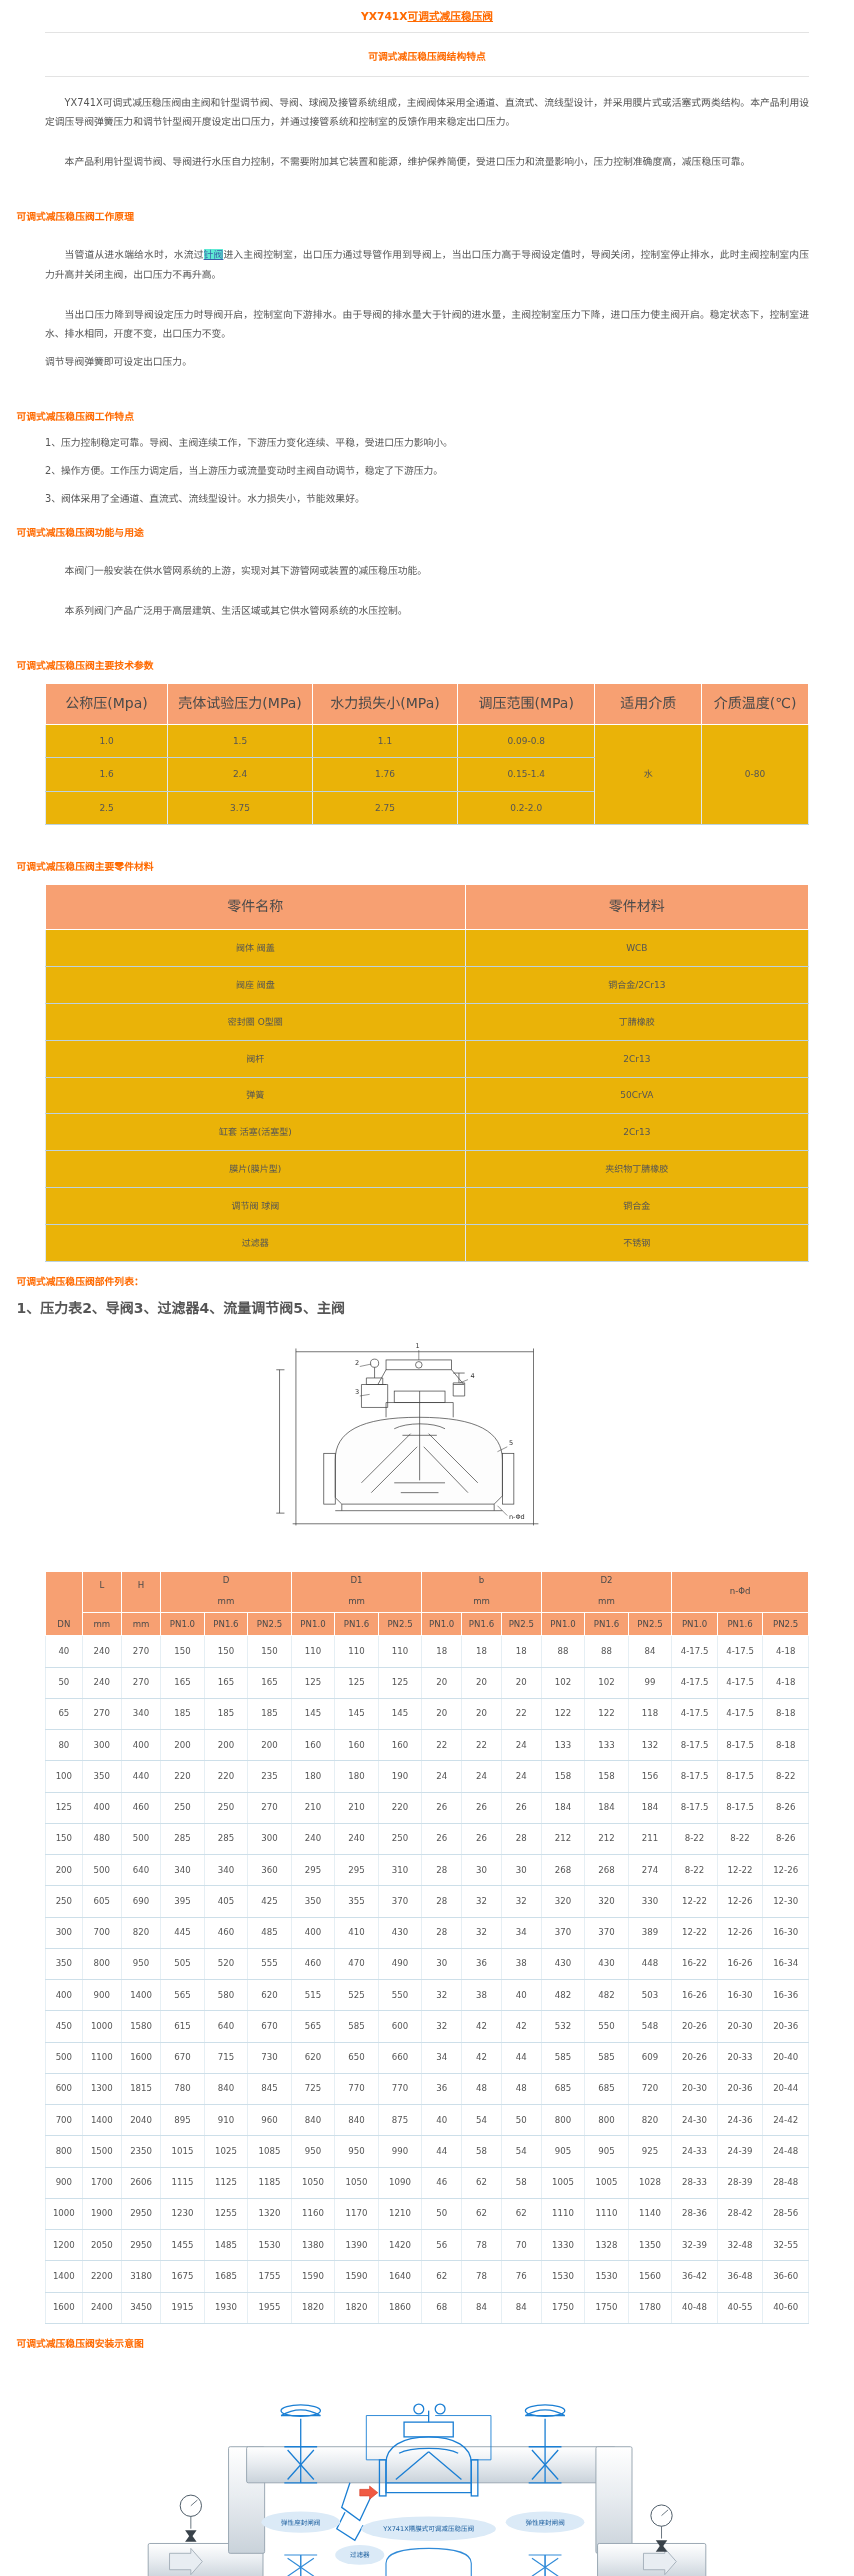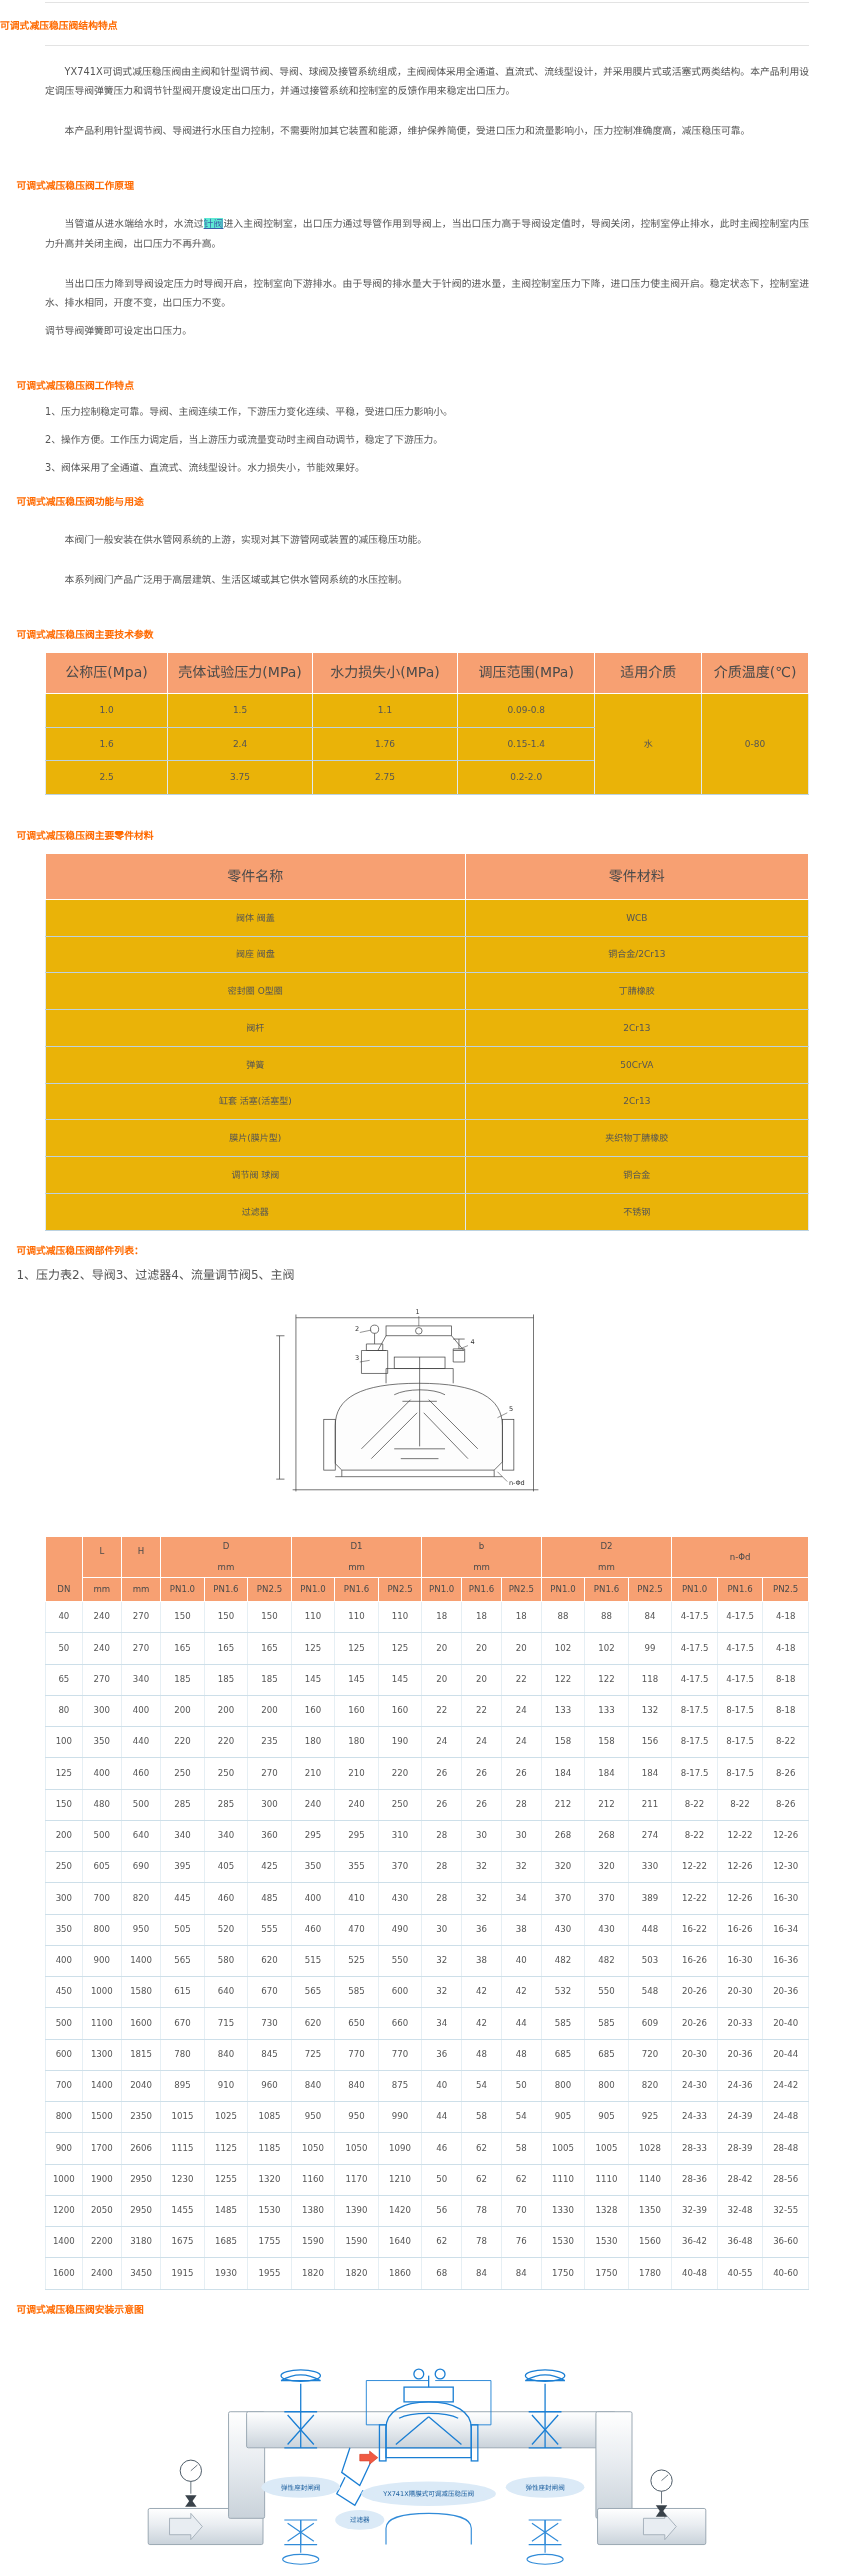--- a/index.html
+++ b/index.html
@@ -37,21 +37,21 @@
 
   .hrule {
     border: 0;
     border-top: 0.8px solid #e3e3e3;
     margin: 1.6px 45px 0 45px;
     height: 0;
   }
 
   
   .section-title-center {
-    text-align: left;
+    text-align: center;
     color: #ff6a00;
     font-size: 9.8px;
     font-weight: bold;
     padding: 14.8px 0 8.2px 0;
   }
 
   
   .section-title-left {
     color: #ff6a00;
     font-size: 9.8px;
@@ -147,30 +147,34 @@
 
   
   .figure-wrap {
     text-align: center;
     padding: 11.5px 0 8.2px 0;
   }
   .figure-wrap svg { display: inline-block; }
 
   .note-line {
     margin: 0 16.4px;
-    font-size: 12px;
+    font-size: 14px;
     color: #555;
     padding: 1.6px 0 4.9px 0;
+    font-weight: bold;
   }
 </style>
 </head>
 <body>
 
 <div class="page">
 
+  <div class="main-title">
+    <span>YX741X</span><a class="underline" style="color:#ff6a00;" href="#">可调式减压稳压阀</a>
+  </div>
   <hr class="hrule">
 
   <div class="section-title-center">可调式减压稳压阀结构特点</div>
   <hr class="hrule">
 
   <div class="para indent">YX741X可调式减压稳压阀由主阀和针型调节阀、导阀、球阀及接管系统组成，主阀阀体采用全通道、直流式、流线型设计，并采用膜片式或活塞式两类结构。本产品利用设定调压导阀弹簧压力和调节针型阀开度设定出口压力，并通过接管系统和控制室的反馈作用来稳定出口压力。</div>
   <div class="para indent">本产品利用针型调节阀、导阀进行水压自力控制，不需要附加其它装置和能源，维护保养简便，受进口压力和流量影响小，压力控制准确度高，减压稳压可靠。</div>
 
   <div class="spacer-md"></div>
 

